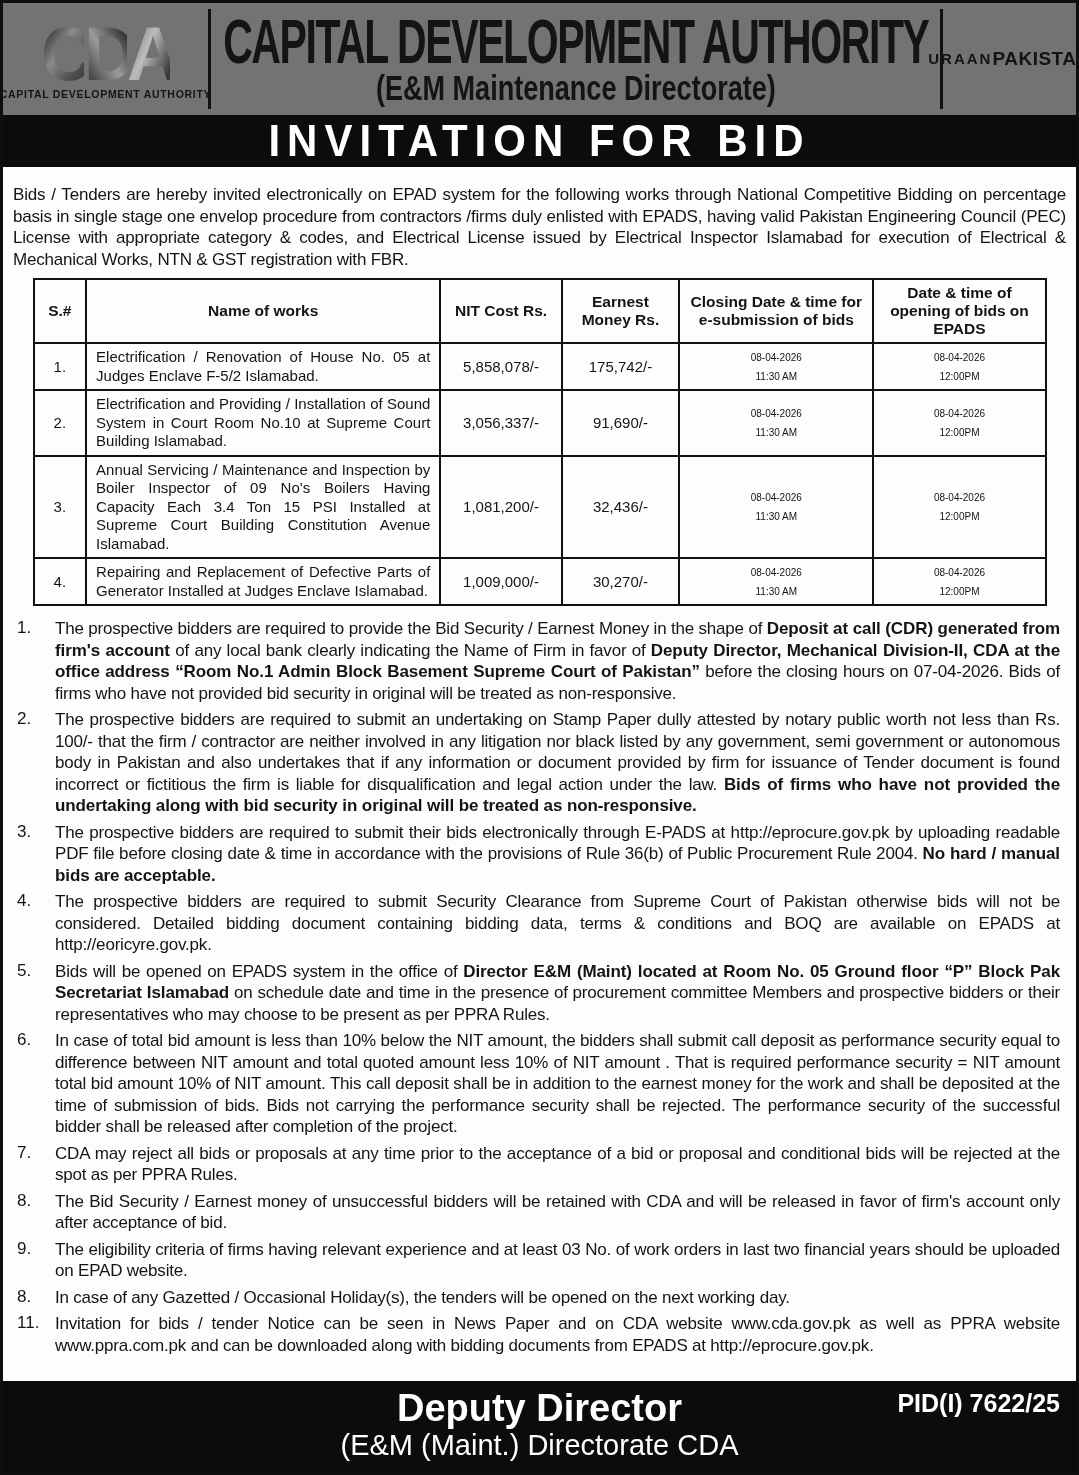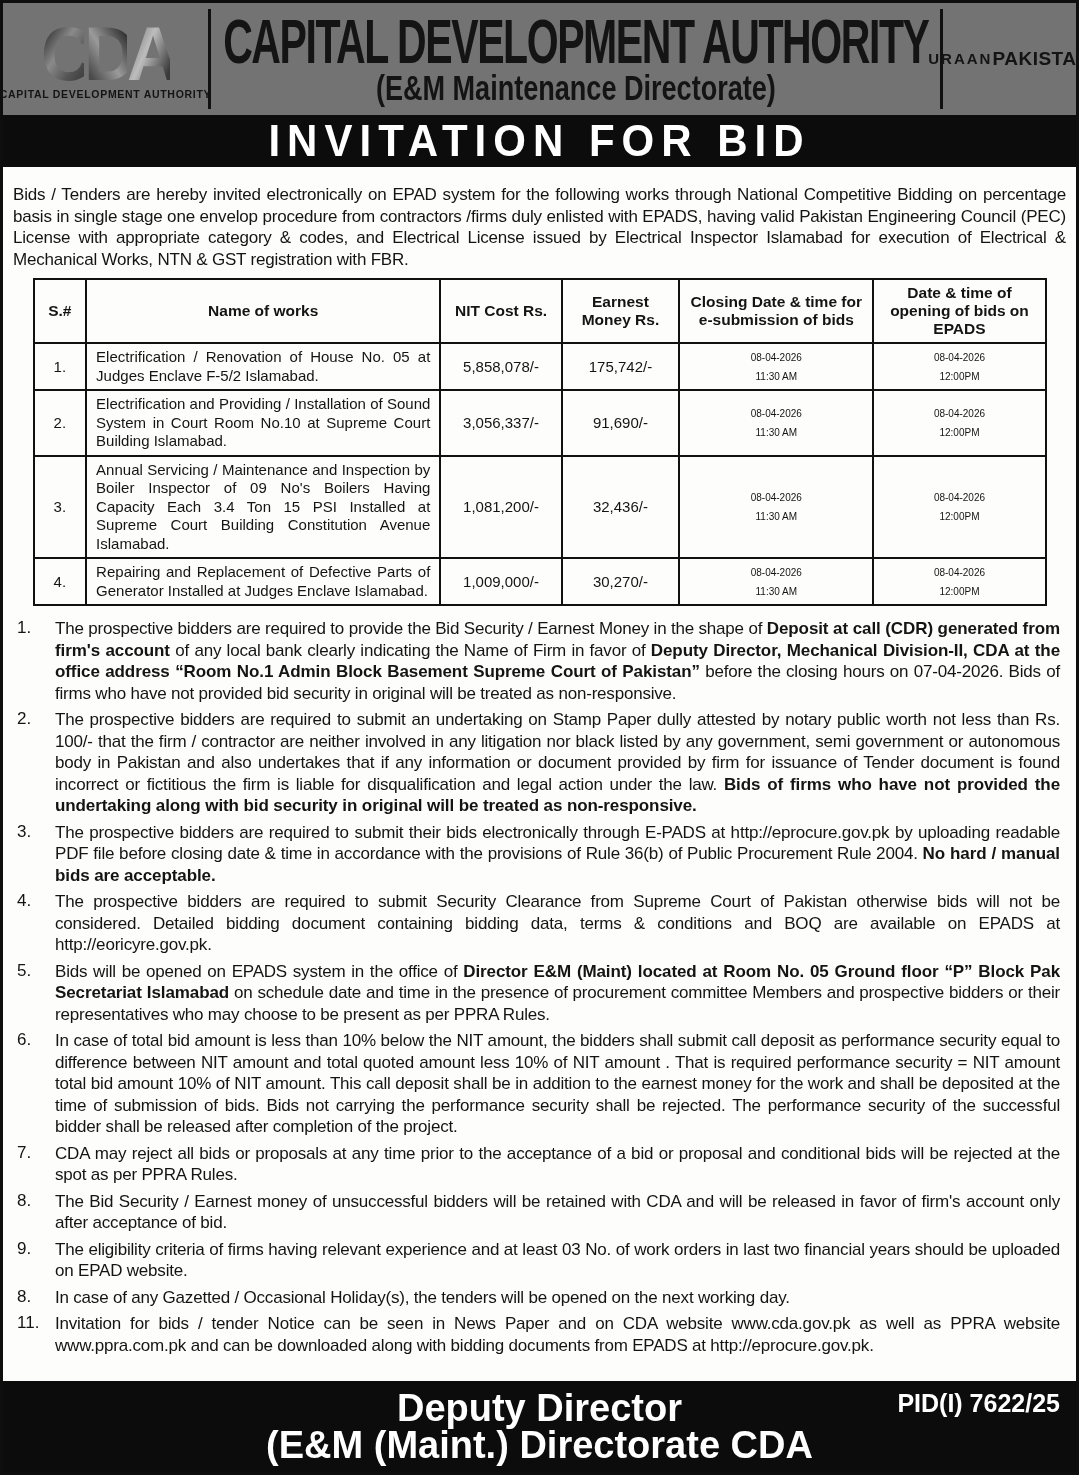--- a/index.html
+++ b/index.html
@@ -42,21 +42,21 @@
   td.c-date{ text-align:center; font-size:10px; line-height:19px; }
   
   .conditions{ padding:4px 4px 2px 2px; }
   .cond{ display:flex; margin-bottom:5px; }
   .cond .num{ width:42px; flex:0 0 42px; font-size:17px; padding-left:4px; }
   .cond p{ flex:1; font-size:17px; line-height:21.5px; text-align:justify; letter-spacing:-.2px; padding-right:4px; }
   .cond p b{ letter-spacing:-.1px; }
   
   .foot{ background:#0c0c0c; color:#fff; position:relative; padding:6px 0 10px 0; text-align:center; }
   .sig-name{ font-size:38px; font-weight:bold; line-height:42px; }
-  .sig-dept{ font-size:38px; font-weight:bold; line-height:33px; }
+  .sig-dept{ font-size:29px; font-weight:normal; line-height:33px; }
   .pid{ position:absolute; top:8px; right:16px; font-size:25px; font-weight:bold; }
 </style>
 </head>
 <body>
 
 <div class="page">
 
   <header class="masthead">
     <div class="cda-logo">
       <div class="cda-letters"><span class="l1">C</span><span class="l2">D</span><span class="l3">A</span></div>

